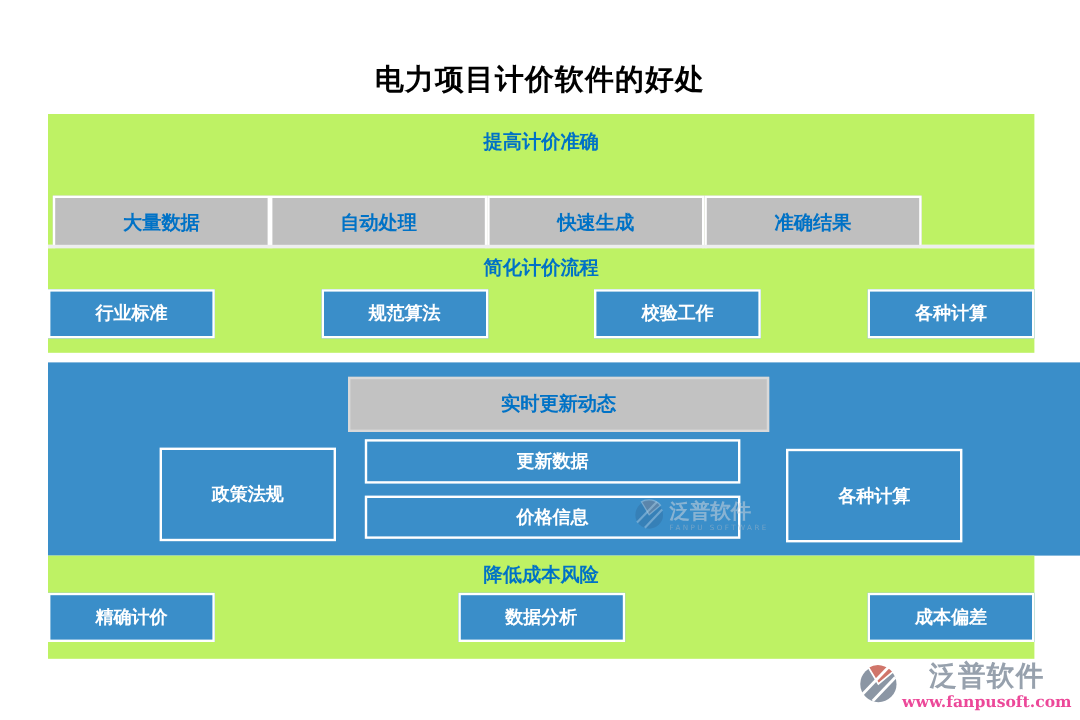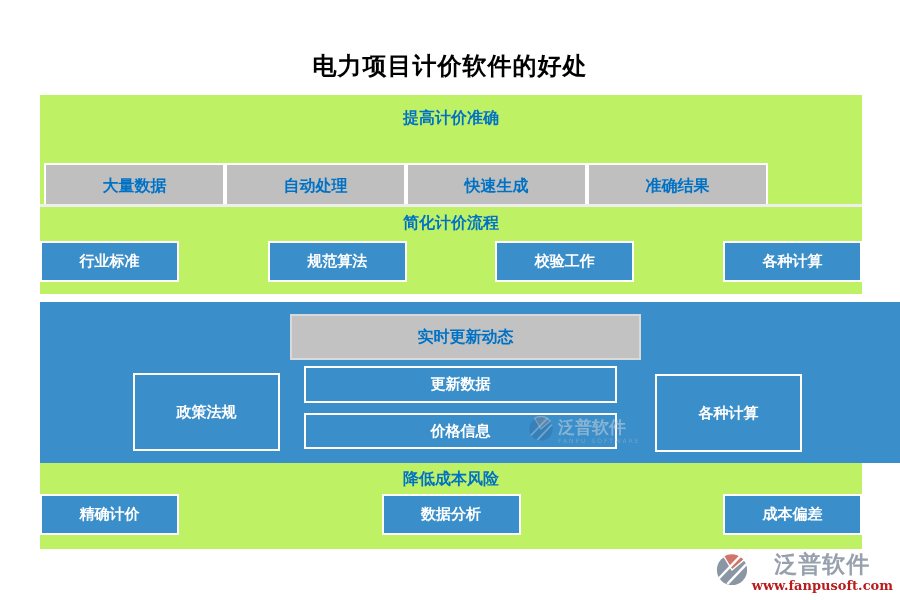--- a/index.html
+++ b/index.html
@@ -69,21 +69,21 @@
   }
   .watermark .wm-text{display:flex;flex-direction:column;line-height:1;}
   .watermark .wm-name{font-size:17px;font-weight:bold;color:#c8d2dc;}
   .watermark .wm-sub{font-size:6px;letter-spacing:2px;color:#9fb4c6;margin-top:2px;}
   
   .footer-logo{
     right:7px;bottom:8px;display:flex;align-items:flex-start;gap:3px;
   }
   .footer-text{display:flex;flex-direction:column;align-items:center;line-height:1;}
   .footer-name{font-size:23px;font-weight:bold;color:#97a1ad;letter-spacing:1px;}
-  .footer-url{font-size:13px;font-weight:bold;color:#b91c1c;margin-top:3px;
+  .footer-url{font-size:13px;font-weight:bold;color:#ec4899;margin-top:3px;
     font-family:"DejaVu Serif","Liberation Serif",serif;}
 </style>
 </head>
 <body>
 
 <div class="abs page-title">电力项目计价软件的好处</div>
 
 <div class="abs band band1">
   <div class="sec-header">提高计价准确</div>
   <div class="row row1">

